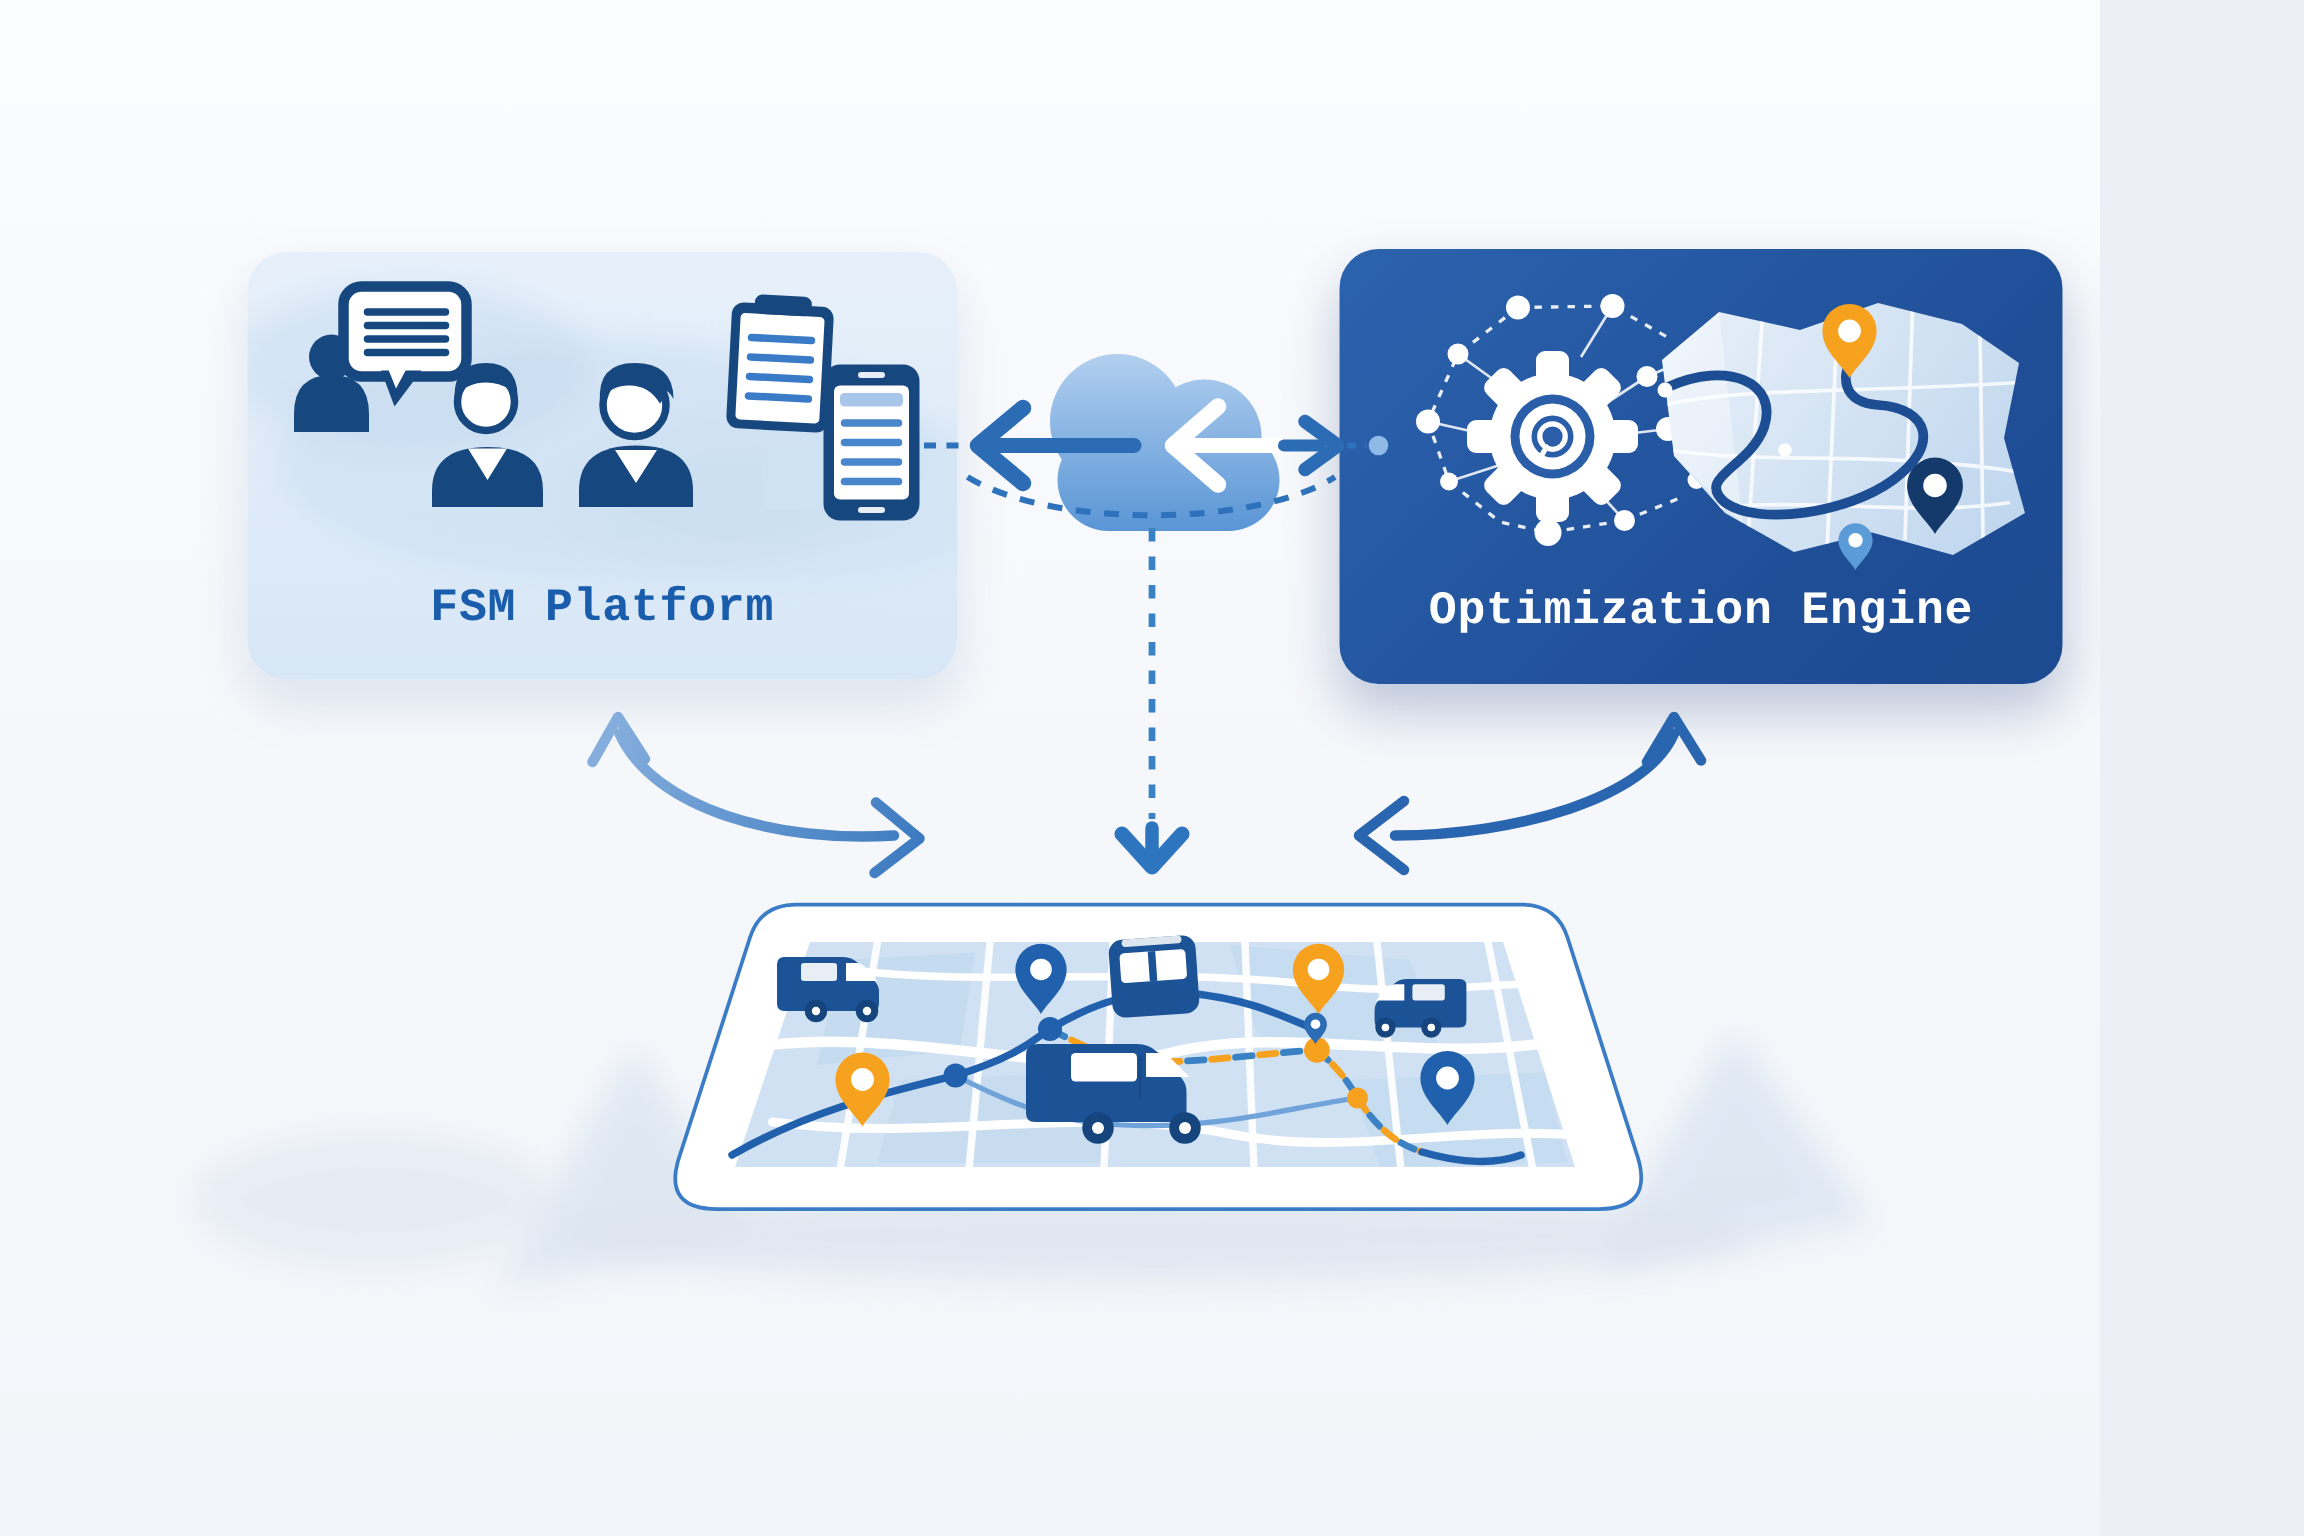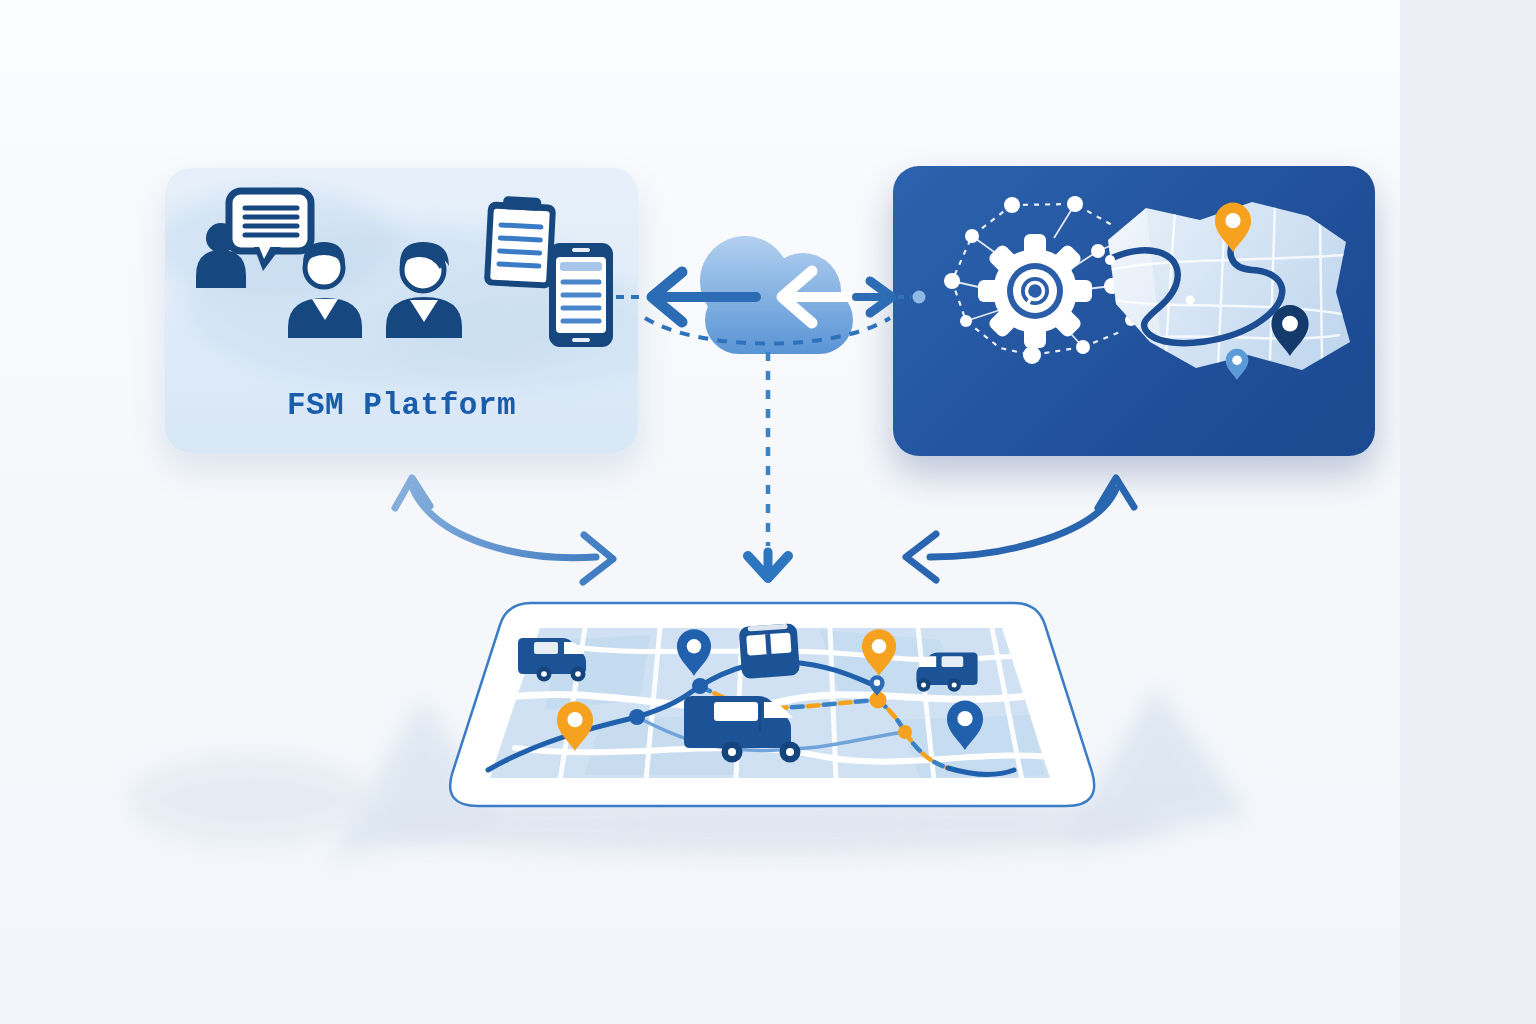--- a/index.html
+++ b/index.html
@@ -300,14 +300,15 @@
 
       <use href="#pin" transform="translate(694,676) scale(.9)" color="#2160ac"></use>
       <use href="#pin" transform="translate(879,676) scale(.9)" color="#f6a21f"></use>
       <use href="#pin" transform="translate(877,696) scale(.4)" color="#2b6cb4"></use>
       <use href="#pin" transform="translate(575,751) scale(.95)" color="#f6a21f"></use>
       <use href="#pin" transform="translate(965,750) scale(.95)" color="#2160ac"></use>
     </g>
   </svg>
 
   <div class="box-label fsm-label">FSM Platform</div>
+  <div class="box-label opt-label">Optimization Engine</div>
 
 </div>
 
 </body></html>

